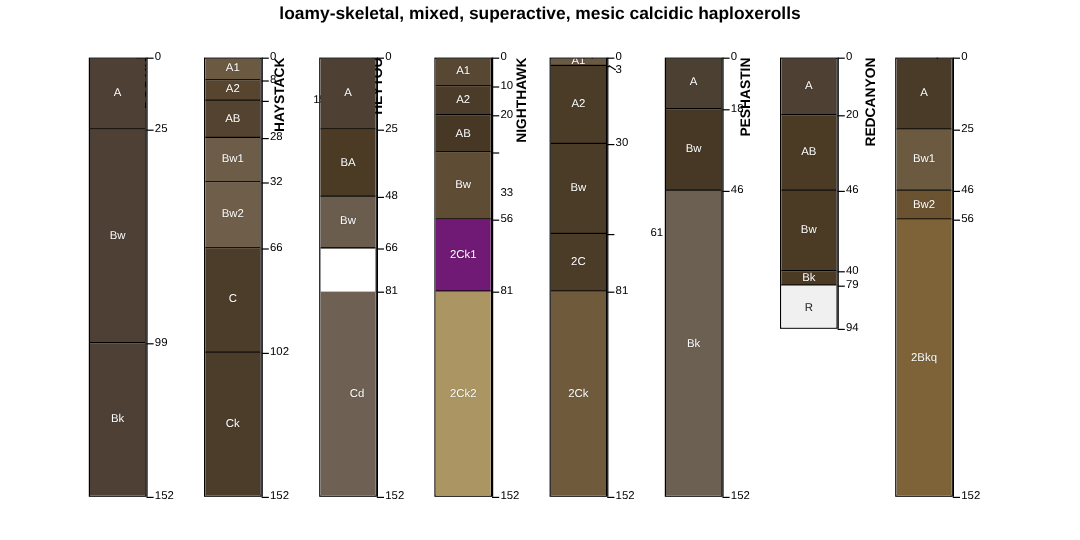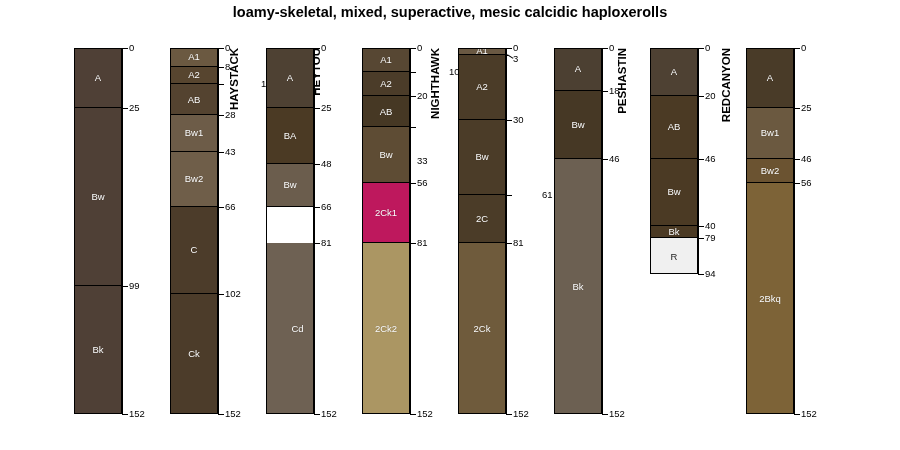--- a/index.html
+++ b/index.html
@@ -126,21 +126,21 @@
         <div class="axis" style="left: 218px; top: 48px; height: 366.016px;"></div>
         <div class="tick" style="left: 218px; top: 48px;"></div>
         <div class="ticklab" style="left: 225px; top: 43px;">0</div>
         <div class="tick" style="left: 218px; top: 67.264px;"></div>
         <div class="ticklab" style="left: 225px; top: 62.264px;">8</div>
         <div class="tick" style="left: 218px; top: 84.12px;"></div>
         <div class="ticklab" style="left: 225px; top: 79.12px; margin-left: 36px;">15</div>
         <div class="tick" style="left: 218px; top: 115.424px;"></div>
         <div class="ticklab" style="left: 225px; top: 110.424px;">28</div>
         <div class="tick" style="left: 218px; top: 151.544px;"></div>
-        <div class="ticklab" style="left: 225px; top: 146.544px;">43</div>
+        <div class="ticklab" style="left: 225px; top: 146.544px;">32</div>
         <div class="tick" style="left: 218px; top: 206.928px;"></div>
         <div class="ticklab" style="left: 225px; top: 201.928px;">66</div>
         <div class="tick" style="left: 218px; top: 293.616px;"></div>
         <div class="ticklab" style="left: 225px; top: 288.616px;">102</div>
         <div class="tick" style="left: 218px; top: 414.016px;"></div>
         <div class="ticklab" style="left: 225px; top: 409.016px;">152</div>
       </div>
       <div class="profile" style="left: 0px; top: 0px;">
         <div class="sitelabel" style="left: 262px; top: 48px;">HEYTOU</div>
         <div class="bar" style="left: 266px; top: 48px; width: 48px; height: 366.016px;">
@@ -179,32 +179,32 @@
           </div>
           <div class="hz" style="top: 23.08px; height: 24.08px; background: rgb(75, 60, 41);">
             <span class="hzname">A2</span>
           </div>
           <div class="hz" style="top: 47.16px; height: 31.304px; background: rgb(70, 56, 36);">
             <span class="hzname">AB</span>
           </div>
           <div class="hz" style="top: 78.464px; height: 55.384px; background: rgb(94, 76, 52);">
             <span class="hzname">Bw</span>
           </div>
-          <div class="hz" style="top: 133.848px; height: 60.2px; background: #be185d;">
+          <div class="hz" style="top: 133.848px; height: 60.2px; background: #701a75;">
             <span class="hzname">2Ck1</span>
           </div>
           <div class="hz last" style="top: 194.048px; height: 170.968px; background: rgb(171, 150, 99);">
             <span class="hzname">2Ck2</span>
           </div>
         </div>
         <div class="axis" style="left: 410px; top: 48px; height: 366.016px;"></div>
         <div class="tick" style="left: 410px; top: 48px;"></div>
         <div class="ticklab" style="left: 417px; top: 43px;">0</div>
         <div class="tick" style="left: 410px; top: 72.08px;"></div>
-        <div class="ticklab" style="left: 417px; top: 67.08px; margin-left: 32px;">10</div>
+        <div class="ticklab" style="left: 417px; top: 67.08px;">10</div>
         <div class="tick" style="left: 410px; top: 96.16px;"></div>
         <div class="ticklab" style="left: 417px; top: 91.16px;">20</div>
         <div class="tick" style="left: 410px; top: 127.464px;"></div>
         <div class="ticklab" style="left: 417px; top: 122.464px; margin-top: 34px;">33</div>
         <div class="tick" style="left: 410px; top: 182.848px;"></div>
         <div class="ticklab" style="left: 417px; top: 177.848px;">56</div>
         <div class="tick" style="left: 410px; top: 243.048px;"></div>
         <div class="ticklab" style="left: 417px; top: 238.048px;">81</div>
         <div class="tick" style="left: 410px; top: 414.016px;"></div>
         <div class="ticklab" style="left: 417px; top: 409.016px;">152</div>

